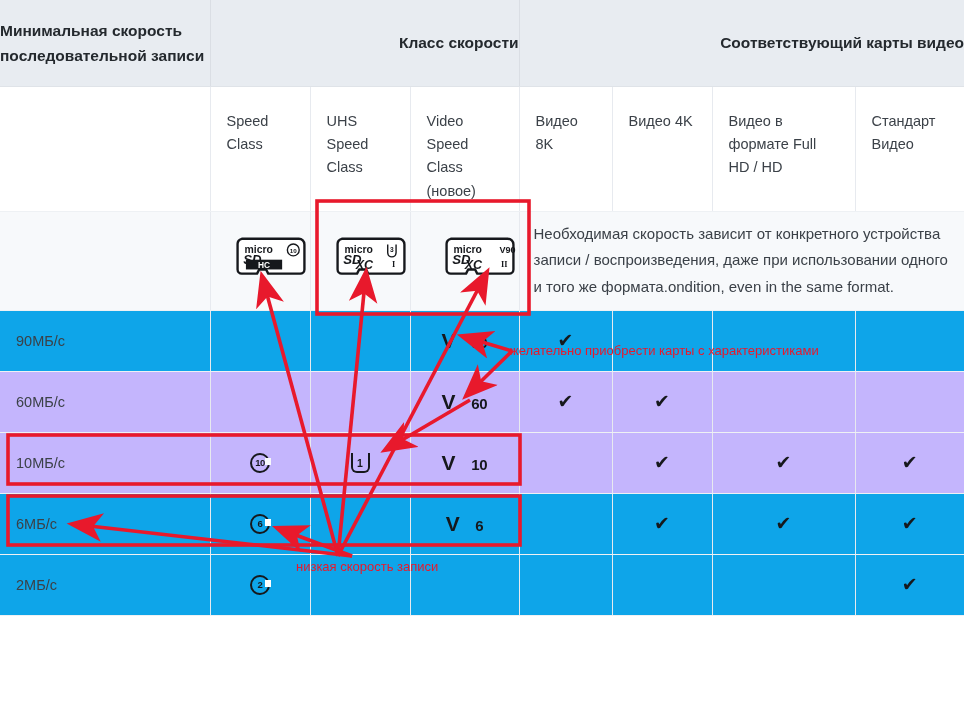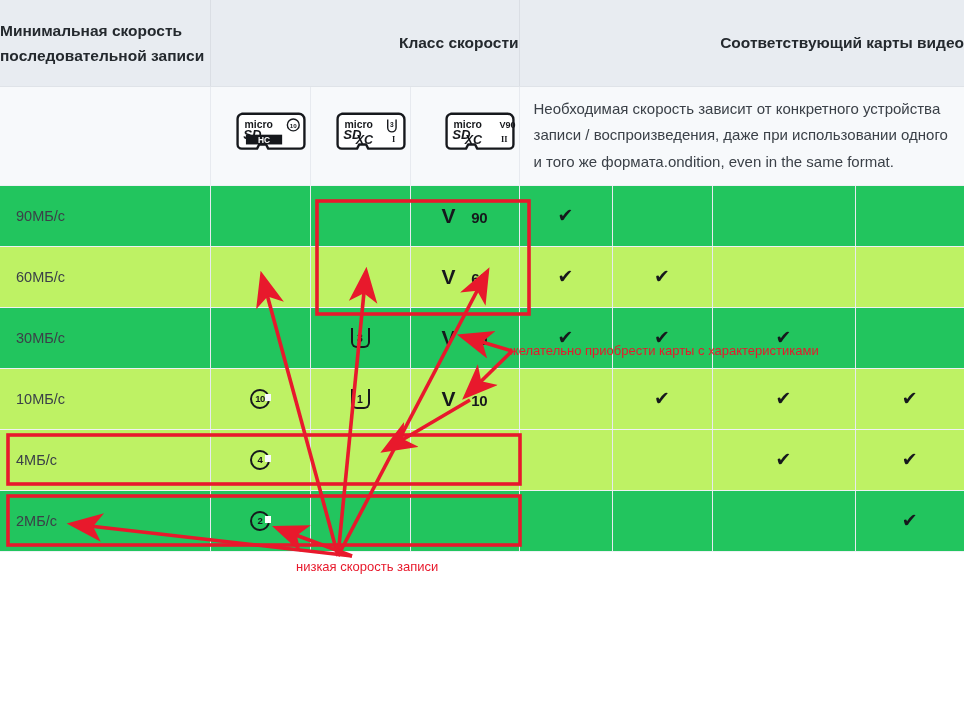--- a/index.html
+++ b/index.html
@@ -90,22 +90,22 @@
     text-align:center;
     font-size:14.5px;
     color:#3b4148;
   }
   tr.datarow td.speedcell{
     text-align:left;
     padding-left:16px;
     font-size:14.5px;
     color:#3b4148;
   }
-  tr.datarow.odd td{background:#22c55e;}
-  tr.datarow.even td{background:#bef264;}
+  tr.datarow.odd td{background:#0ea5e9;}
+  tr.datarow.even td{background:#c4b5fd;}
 
   
   .cbadge{
     display:inline-block;
     position:relative;
     width:20px;height:20px;
     vertical-align:middle;
   }
   .cbadge .ring{
     position:absolute;inset:0;
@@ -198,20 +198,30 @@
         <col class="c7">
     </colgroup>
     <tbody>
 
       <tr class="grouphead">
         <th class="gh-left">Минимальная скорость последовательной записи</th>
         <th class="gh-center" colspan="3">Класс скорости</th>
         <th class="gh-center" colspan="4">Соответствующий карты видео</th>
       </tr>
 
+      <tr class="colhead">
+        <td></td>
+        <td>Speed Class</td>
+        <td>UHS Speed Class</td>
+        <td>Video Speed Class (новое)</td>
+        <td>Видео 8K</td>
+        <td>Видео 4K</td>
+        <td>Видео в формате Full HD / HD</td>
+        <td>Стандарт Видео</td>
+      </tr>
 
       <tr class="cardrow">
         <td></td>
         <td>
           <span class="cardwrap" id="card-slot-0"><svg width="78" height="56" viewBox="0 0 112 62">
                 <path d="M14,2 L96,2 a8,8 0 0 1 8,8 L104,46 a6,6 0 0 1 -6,6 L52,52 l-3,-6 l-10,0 l-3,6 L14,52 a6,6 0 0 1 -6,-6 L8,10 a8,8 0 0 1 6,-8 z" fill="#ffffff" stroke="#16181c" stroke-width="3.4" stroke-linejoin="round"></path>
                 <text x="18" y="22" font-size="15" font-weight="bold" font-family="Liberation Sans, DejaVu Sans, sans-serif" fill="#16181c">micro</text>
                 <text x="16" y="38" font-size="19" font-style="italic" font-weight="bold" font-family="Liberation Sans, DejaVu Sans, sans-serif" fill="#16181c">SD</text>
                 <rect x="20" y="32" width="52" height="14" fill="#16181c"></rect>
                 <text x="46" y="43.5" font-size="12" font-weight="bold" text-anchor="middle" font-family="Liberation Sans, DejaVu Sans, sans-serif" fill="#ffffff">HC</text>
@@ -260,47 +270,37 @@
         <tr class="datarow even">
           <td class="speedcell">60МБ/с</td>
           <td></td>
           <td></td>
           <td><span class="vbadge"><span class="vch">V</span><span class="vnum">60</span></span></td>
           <td><span class="check">✔</span></td>
           <td><span class="check">✔</span></td>
           <td></td>
           <td></td>
         </tr>
-        <tr class="datarow odd">
-          <td class="speedcell">30МБ/с</td>
-          <td></td>
-          <td><span class="ubadge"><span class="bucket"></span><span class="num">3</span></span></td>
-          <td><span class="vbadge"><span class="vch">V</span><span class="vnum">30</span></span></td>
-          <td><span class="check">✔</span></td>
-          <td><span class="check">✔</span></td>
-          <td><span class="check">✔</span></td>
-          <td></td>
-        </tr>
         <tr class="datarow even">
           <td class="speedcell">10МБ/с</td>
           <td><span class="cbadge"><span class="ring"></span><span class="gap" style="background:#f7f9fb"></span><span class="num">10</span></span></td>
           <td><span class="ubadge"><span class="bucket"></span><span class="num">1</span></span></td>
           <td><span class="vbadge"><span class="vch">V</span><span class="vnum">10</span></span></td>
           <td></td>
           <td><span class="check">✔</span></td>
           <td><span class="check">✔</span></td>
           <td><span class="check">✔</span></td>
         </tr>
-        <tr class="datarow even">
-          <td class="speedcell">4МБ/с</td>
-          <td><span class="cbadge"><span class="ring"></span><span class="gap" style="background:#f7f9fb"></span><span class="num">4</span></span></td>
-          <td></td>
-          <td></td>
-          <td></td>
-          <td></td>
+        <tr class="datarow odd">
+          <td class="speedcell">6МБ/с</td>
+          <td><span class="cbadge"><span class="ring"></span><span class="gap" style="background:#ffffff"></span><span class="num">6</span></span></td>
+          <td></td>
+          <td><span class="vbadge"><span class="vch">V</span><span class="vnum">6</span></span></td>
+          <td></td>
+          <td><span class="check">✔</span></td>
           <td><span class="check">✔</span></td>
           <td><span class="check">✔</span></td>
         </tr>
         <tr class="datarow odd">
           <td class="speedcell">2МБ/с</td>
           <td><span class="cbadge"><span class="ring"></span><span class="gap" style="background:#ffffff"></span><span class="num">2</span></span></td>
           <td></td>
           <td></td>
           <td></td>
           <td></td>

